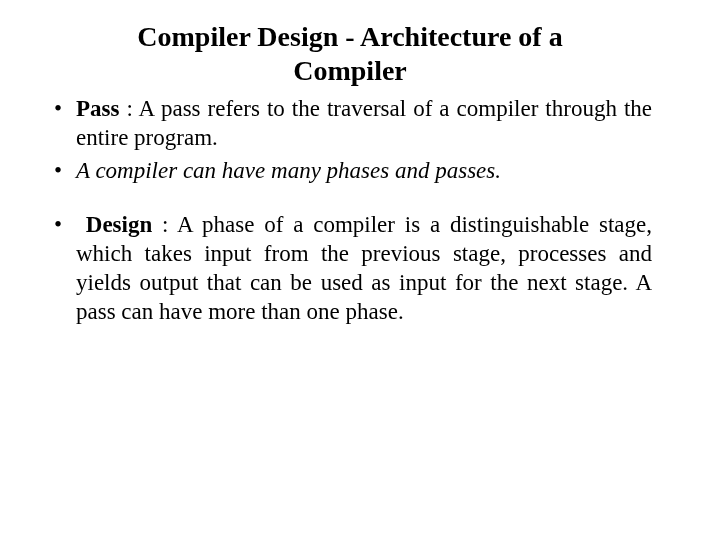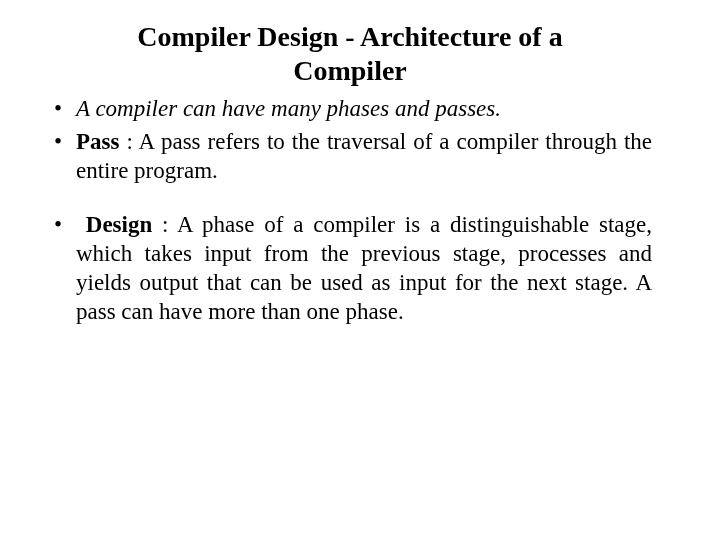--- a/index.html
+++ b/index.html
@@ -51,24 +51,24 @@
   .bold { font-weight: bold; }
 </style>
 </head>
 <body>
 
 <div class="slide">
   <h1 class="title">Compiler Design - Architecture of a Compiler</h1>
 
   <ul class="bullets">
     <li>
-      <span class="italic">A compiler can have many phases and passes.</span>
+      <span class="bold">Pass</span><span> : A pass refers to the traversal of a compiler through the entire program.</span>
     </li>
     <li>
-      <span class="bold">Pass</span><span> : A pass refers to the traversal of a compiler through the entire program.</span>
+      <span class="italic">A compiler can have many phases and passes.</span>
     </li>
   </ul>
 
   <div class="gap"></div>
 
   <ul class="bullets">
     <li>
       &nbsp;<span class="bold">Design</span><span> : A phase of a compiler is a distinguishable stage, which takes input from the previous stage, processes and yields output that can be used as input for the next stage. A pass can have more than one phase.</span>
     </li>
   </ul>

